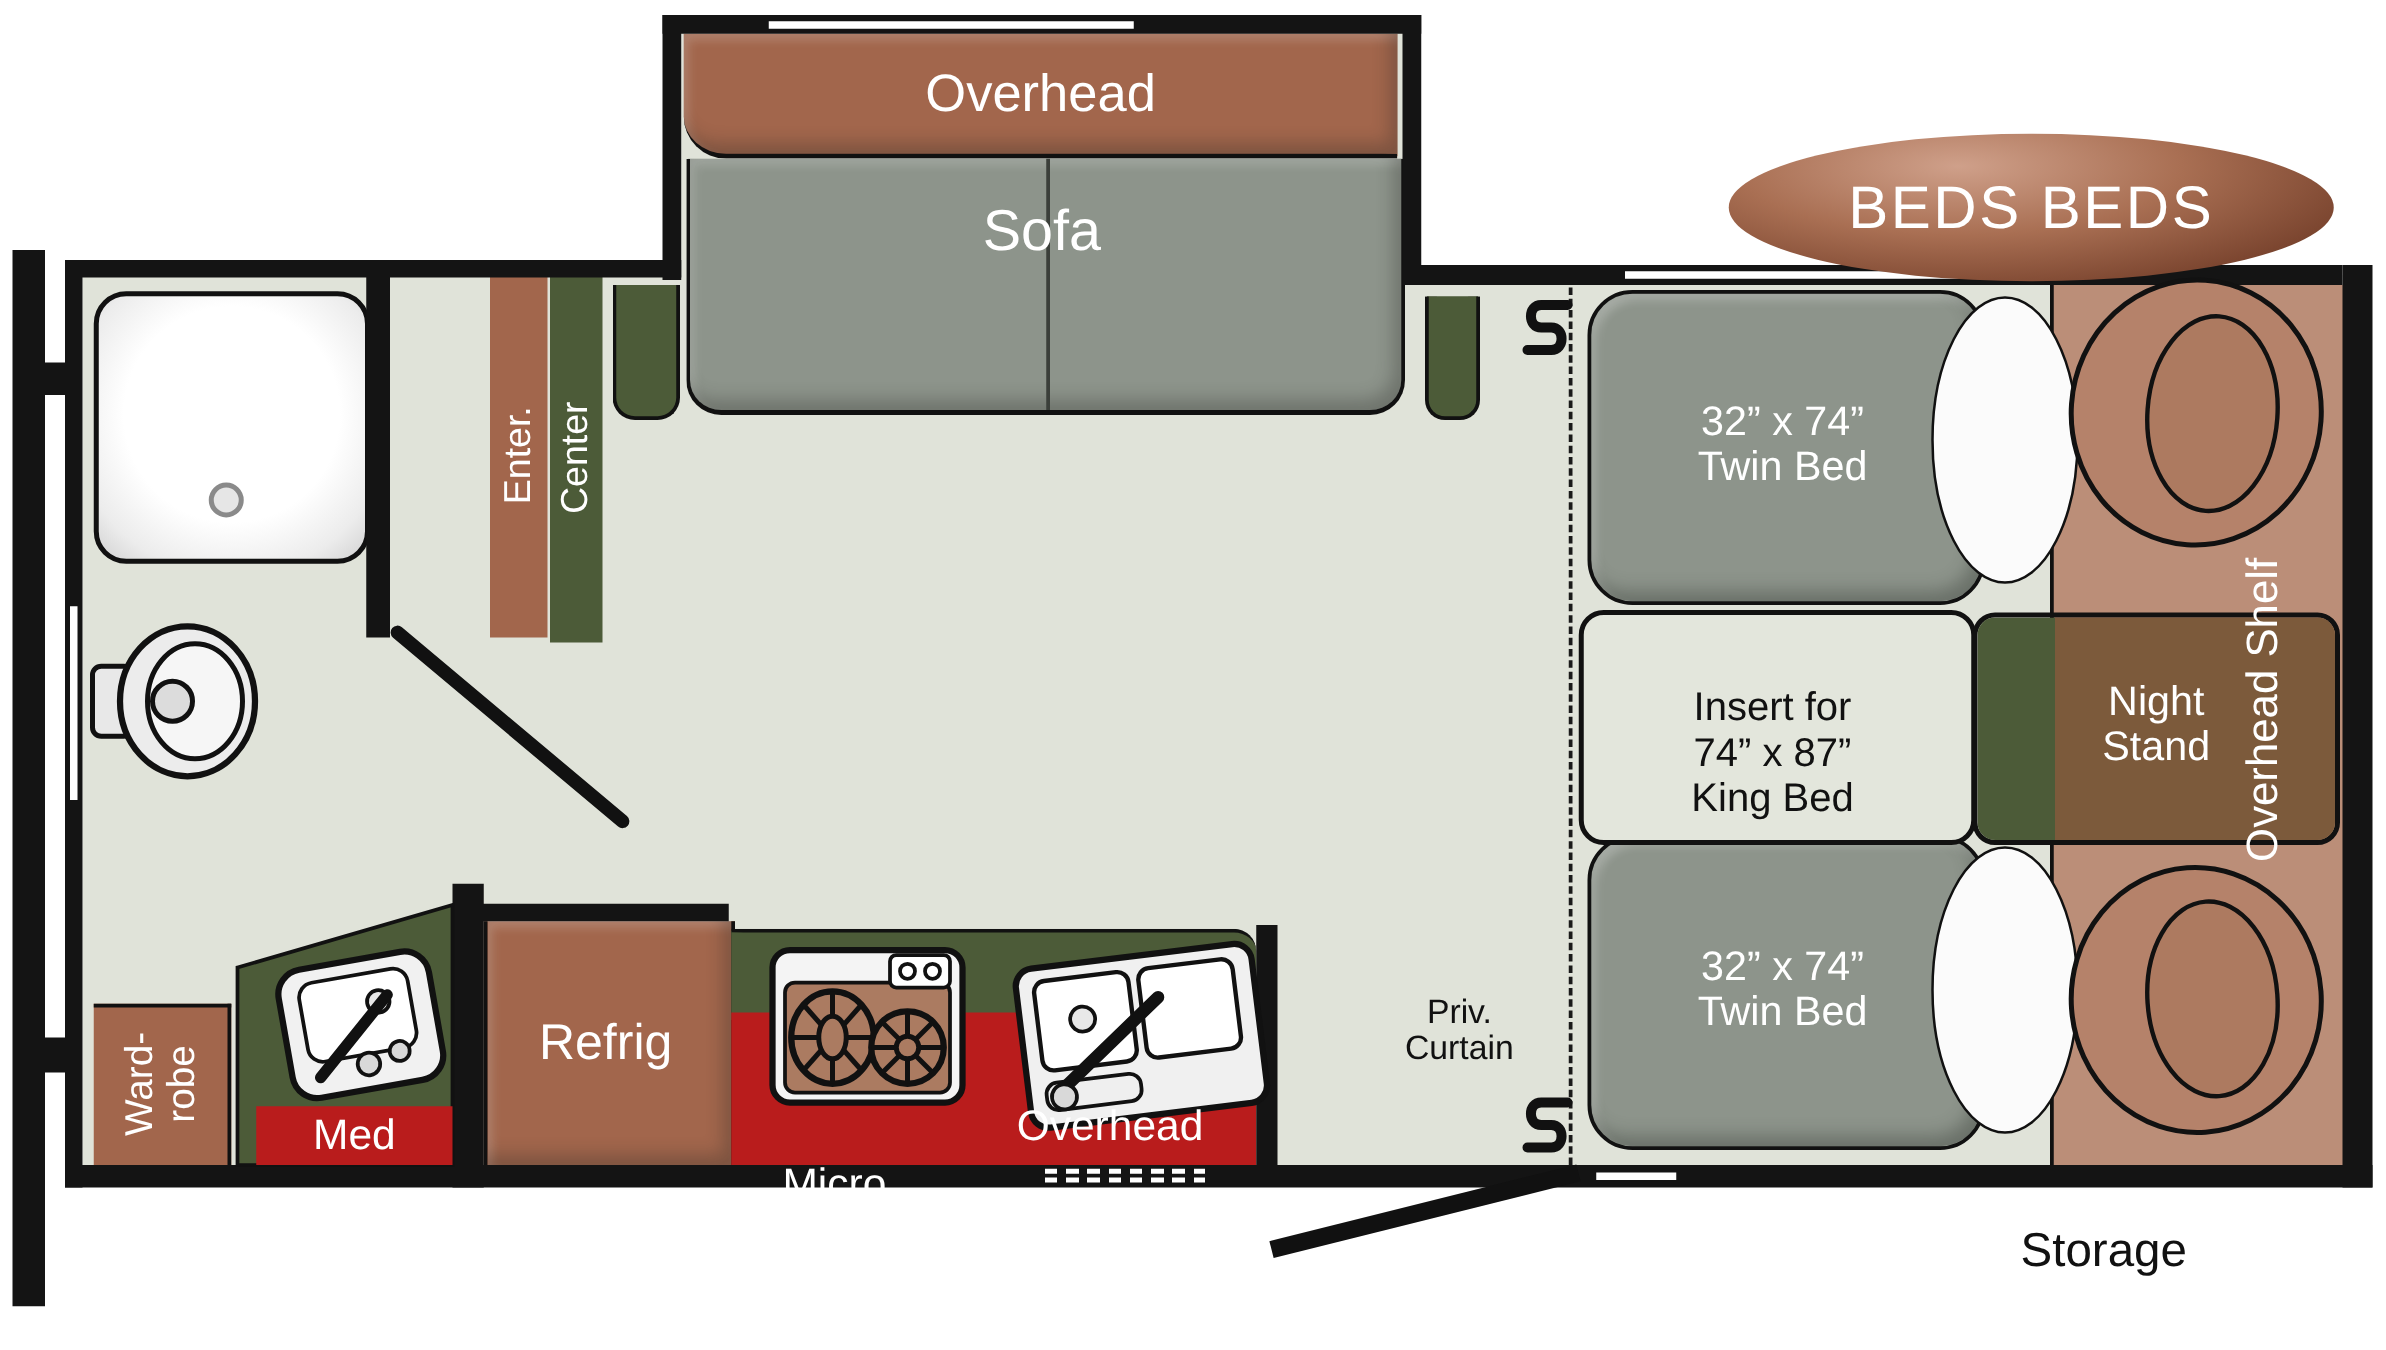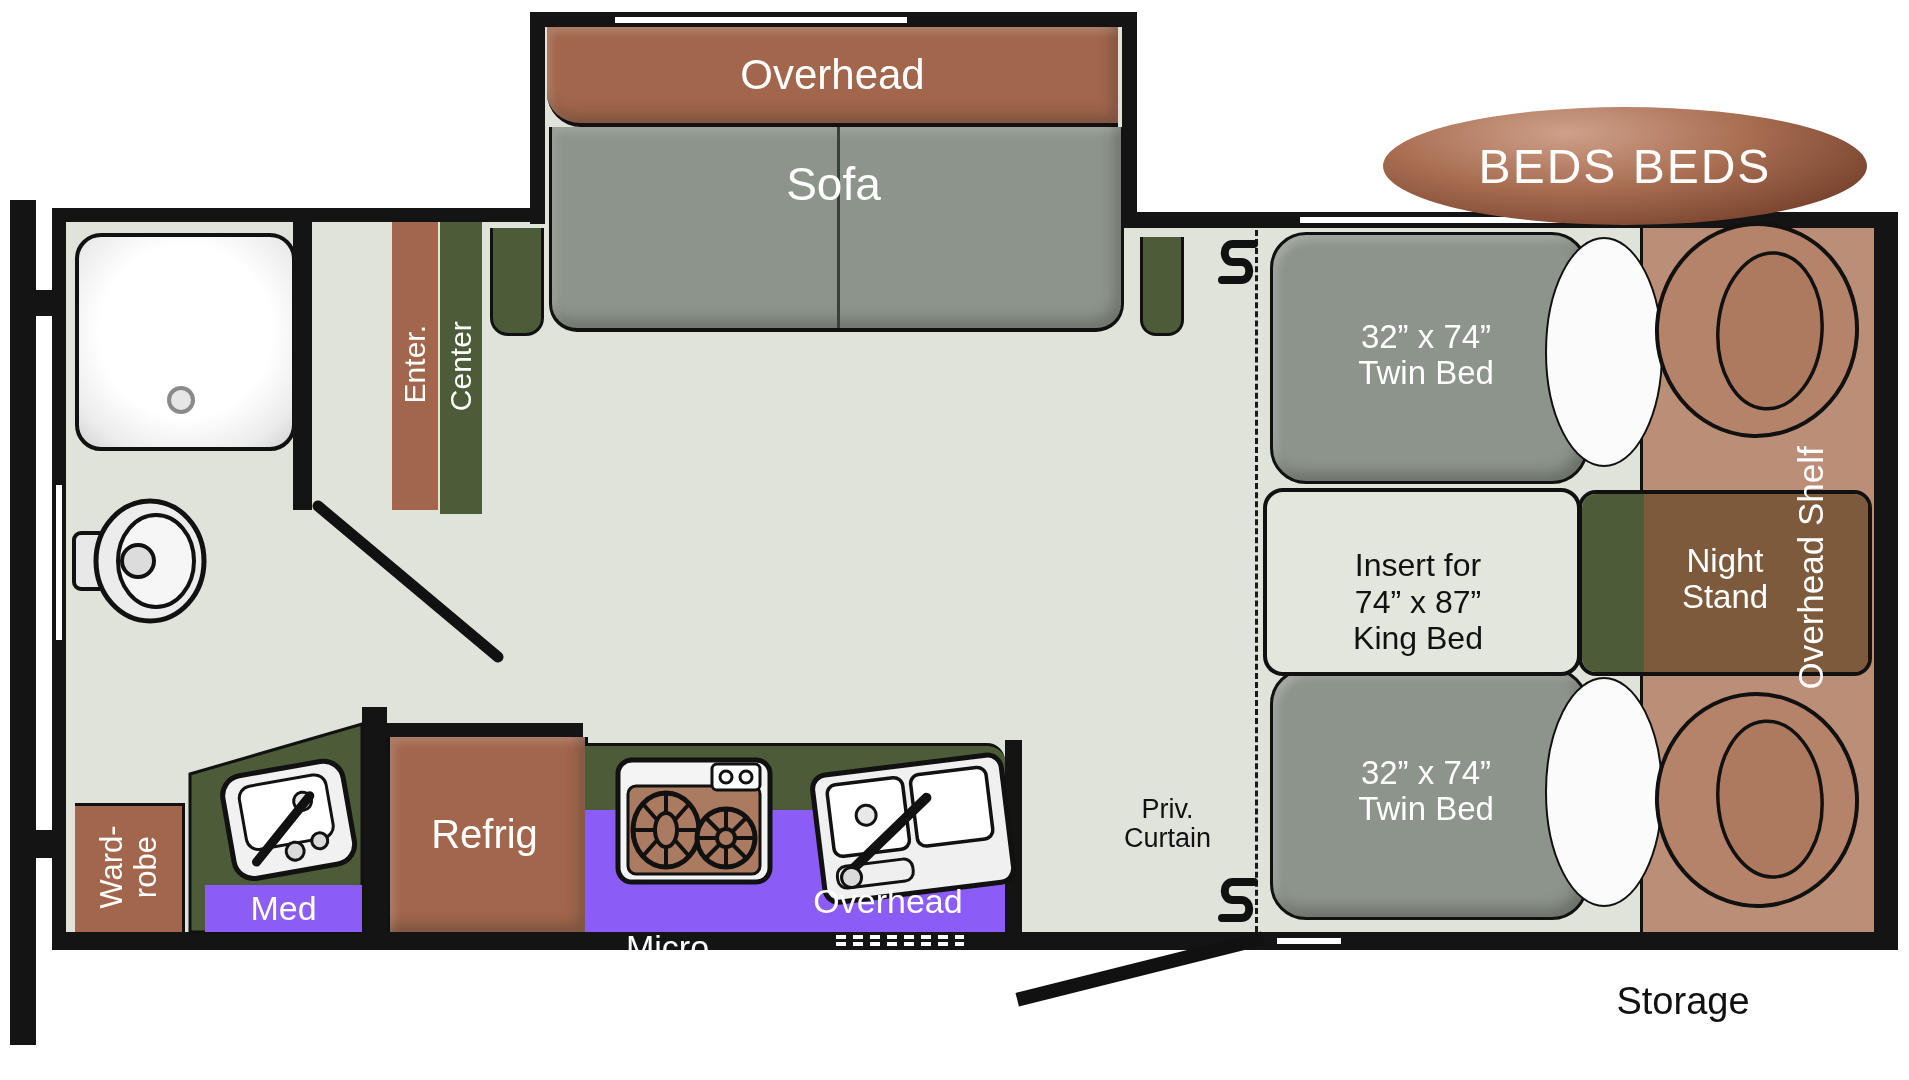--- a/index.html
+++ b/index.html
@@ -6,21 +6,21 @@
   #canvas{
     position:relative;width:1909px;height:1080px;background:#ffffff;overflow:hidden;
     font-family:"Liberation Sans", sans-serif;font-weight:normal;
   }
   .abs{position:absolute;}
   .wall{background:#141414;z-index:3;}
   .win{background:#ffffff;z-index:4;}
   .floor{background:#e0e3d9;z-index:1;}
   .rust{background:#a2664c;}
   .olive{background:#4c5b38;}
-  .saddle{background:#8b5cf6;}
+  .saddle{background:#b91c1c;}
   .gray{background:#8d948b;}
   .z2{z-index:2;}
   .lbl{
     position:absolute;z-index:6;display:flex;flex-direction:column;
     align-items:center;justify-content:center;text-align:center;
     color:#ffffff;line-height:1.08;pointer-events:none;
   }
   .lbl.dark{color:#111111;}
   .vrot{transform:rotate(-90deg);white-space:nowrap;}
   .bed{

